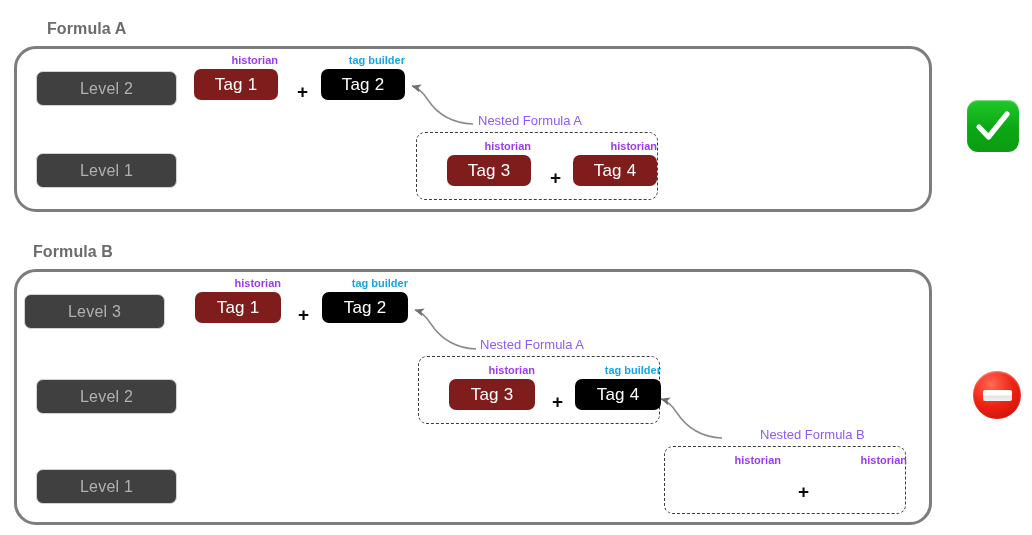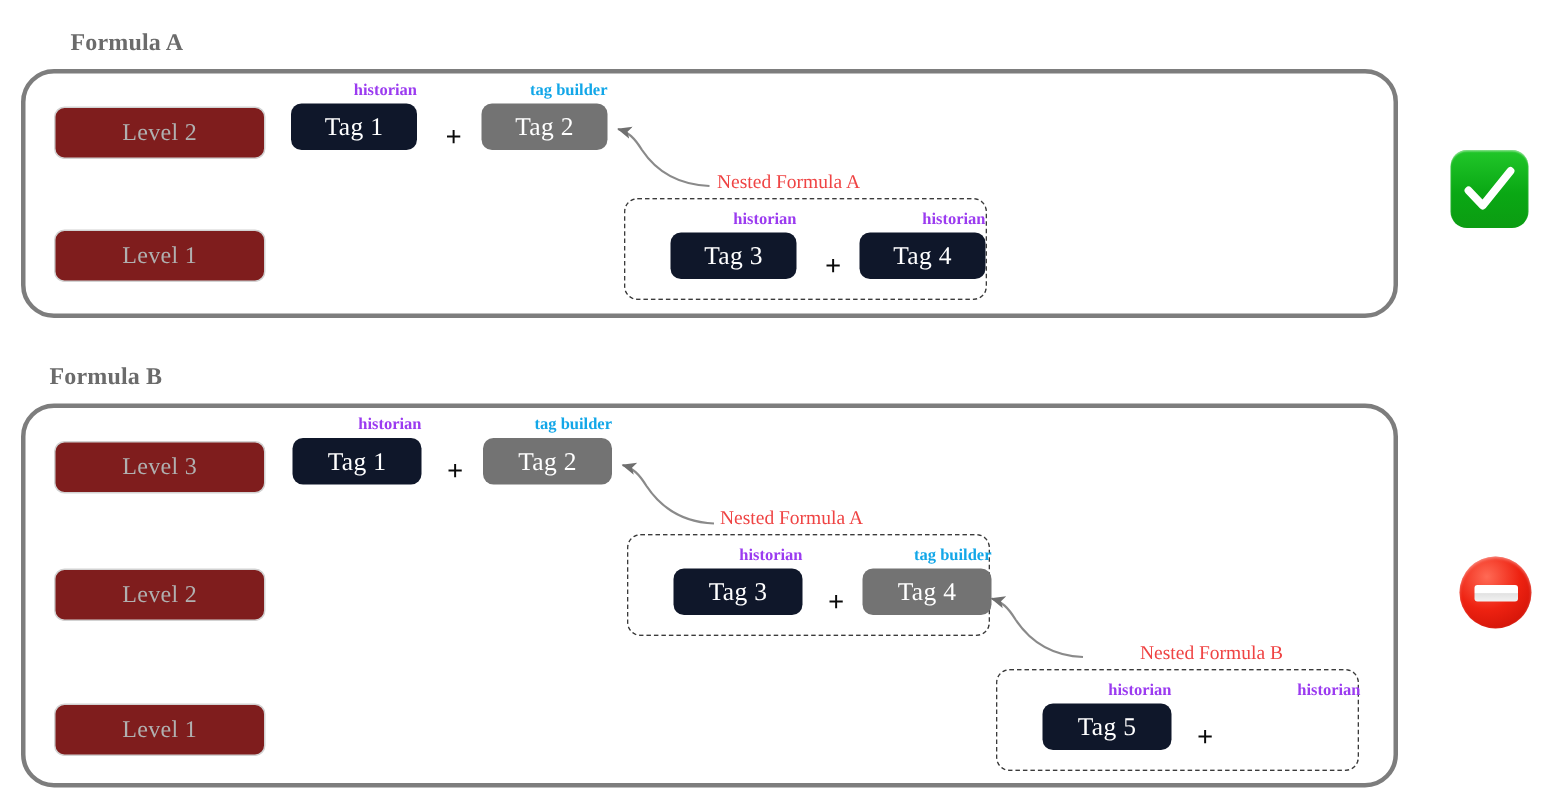--- a/index.html
+++ b/index.html
@@ -1,21 +1,21 @@
 <!DOCTYPE html>
 <html><head>
 <meta charset="utf-8">
 <style>
   html,body{margin:0;padding:0;background:#ffffff;}
   body{
     width:1032px;height:535px;position:relative;overflow:hidden;
     font-family:"Liberation Sans","DejaVu Sans",sans-serif;
     -webkit-font-smoothing:antialiased;
   }
-  .stage{position:absolute;left:0;top:0;width:980px;height:535px;font-family:Liberation Serif, serif;}
+  .stage{position:absolute;left:0;top:0;width:980px;height:535px;}
 
   
   .formula-title{
     position:absolute;
     font-size:16px;font-weight:bold;color:#6b6b6b;
     letter-spacing:.1px;white-space:nowrap;
   }
 
   
   .formula-box{
@@ -25,62 +25,62 @@
     background:#ffffff;
     box-sizing:border-box;
   }
 
   
   .level-chip{
     position:absolute;
     box-sizing:border-box;
     border:1px solid #d2d2d2;
     border-radius:7px;
-    background:#7f1d1d;
+    background:#404040;
     display:flex;align-items:center;justify-content:center;
     color:#b0b0b0;font-size:16px;
     letter-spacing:.2px;
   }
 
   
   .tag-wrap{position:absolute;}
   .tag-kind{
     font-size:11px;font-weight:bold;text-align:right;
     line-height:13px;white-space:nowrap;margin-bottom:2px;
   }
   .kind-historian{color:#9b3bf0;}
   .kind-tagbuilder{color:#13a7e8;}
   .tag-chip{
     display:flex;align-items:center;justify-content:center;
     border-radius:7px;
     color:#ffffff;font-size:17px;
     height:31px;
     letter-spacing:.2px;
   }
-  .chip-historian{background:#0f172a;}
-  .chip-tagbuilder{background:#737373;}
+  .chip-historian{background:#7f1d1d;}
+  .chip-tagbuilder{background:#000000;}
 
   
   .plus-op{
     position:absolute;
     font-size:19px;font-weight:bold;color:#0a0a0a;
     line-height:1;
   }
 
   
   .nested-box{
     position:absolute;
     box-sizing:border-box;
     border:1px dashed #3b3b3b;
     border-radius:9px;
     background:transparent;
   }
   .nested-label{
     position:absolute;
-    font-size:13px;color:#ef4444;white-space:nowrap;
+    font-size:13px;color:#8b5cf6;white-space:nowrap;
   }
 
   
   .connectors{position:absolute;left:0;top:0;width:1032px;height:535px;
     pointer-events:none;overflow:visible;}
 
   
   .status-ok{
     position:absolute;
     width:52px;height:52px;border-radius:11px;
@@ -143,21 +143,21 @@
         <div class="tag-kind kind-historian">historian</div>
         <div class="tag-chip chip-historian">Tag 4</div>
       </div>
     </div>
   </div>
 
   <div class="formula-title" style="left:33px;top:243px;">Formula B</div>
 
   <div class="formula-box" style="left:14px;top:269px;width:918px;height:256px;">
 
-    <div class="level-chip" style="left:19px;top:22px;width:141px;height:35px;">
+    <div class="level-chip" style="left:7px;top:22px;width:141px;height:35px;">
       <span>Level 3</span>
     </div>
     <div class="level-chip" style="left:19px;top:107px;width:141px;height:35px;">
       <span>Level 2</span>
     </div>
     <div class="level-chip" style="left:19px;top:197px;width:141px;height:35px;">
       <span>Level 1</span>
     </div>
 
     <div class="tag-wrap" style="left:178px;top:5px;width:86px;">
@@ -188,21 +188,20 @@
         <div class="tag-chip chip-tagbuilder">Tag 4</div>
       </div>
     </div>
 
     <div class="nested-label" style="left:743px;top:155px;">Nested Formula B</div>
 
     <div class="nested-box" style="left:647px;top:174px;width:242px;height:68px;">
 
       <div class="tag-wrap" style="left:30px;top:7px;width:86px;">
         <div class="tag-kind kind-historian">historian</div>
-        <div class="tag-chip chip-historian">Tag 5</div>
       </div>
 
       <div class="plus-op" style="left:133px;top:35px;">+</div>
 
       <div class="tag-wrap" style="left:156px;top:7px;width:86px;">
         <div class="tag-kind kind-historian">historian</div>
       </div>
     </div>
   </div>
 

